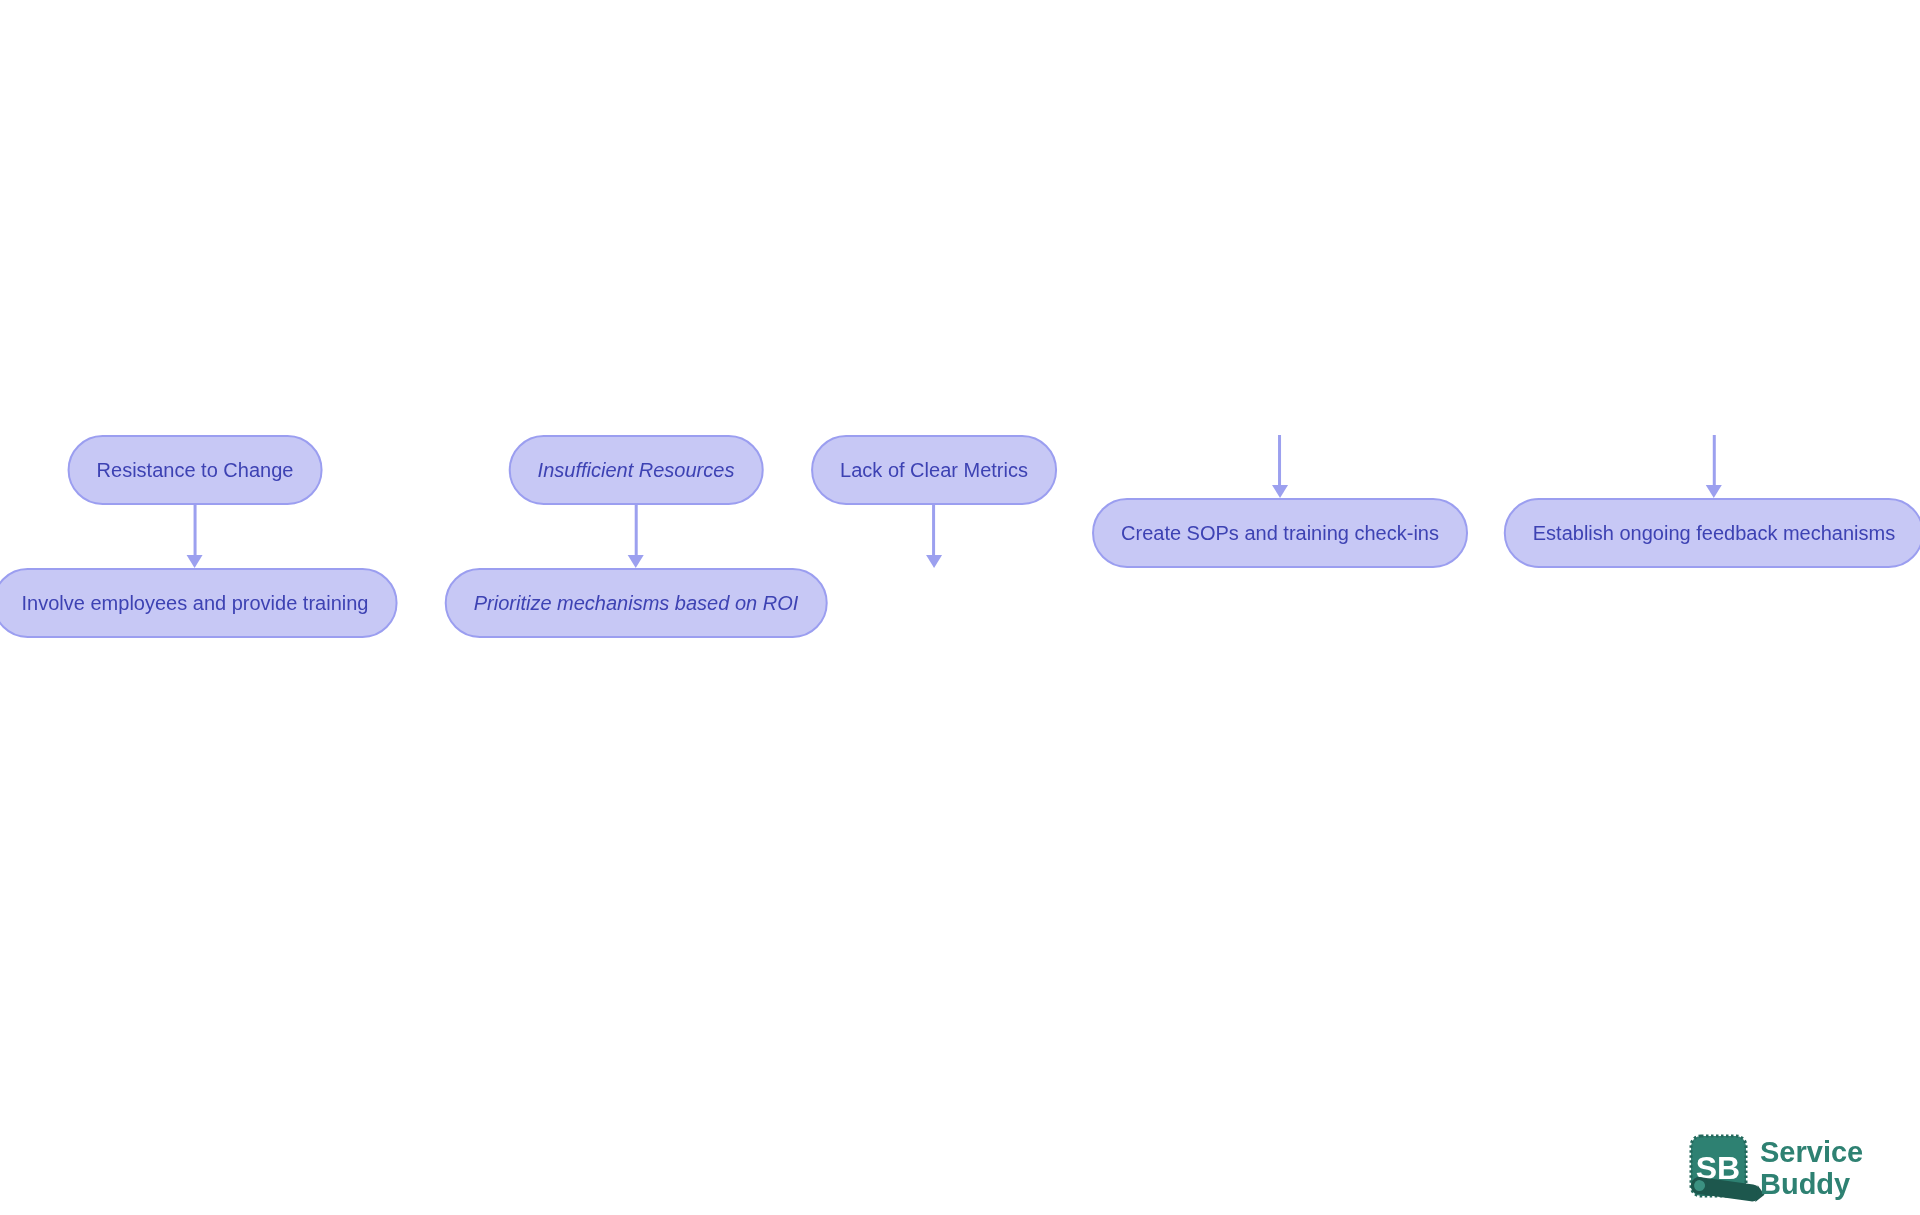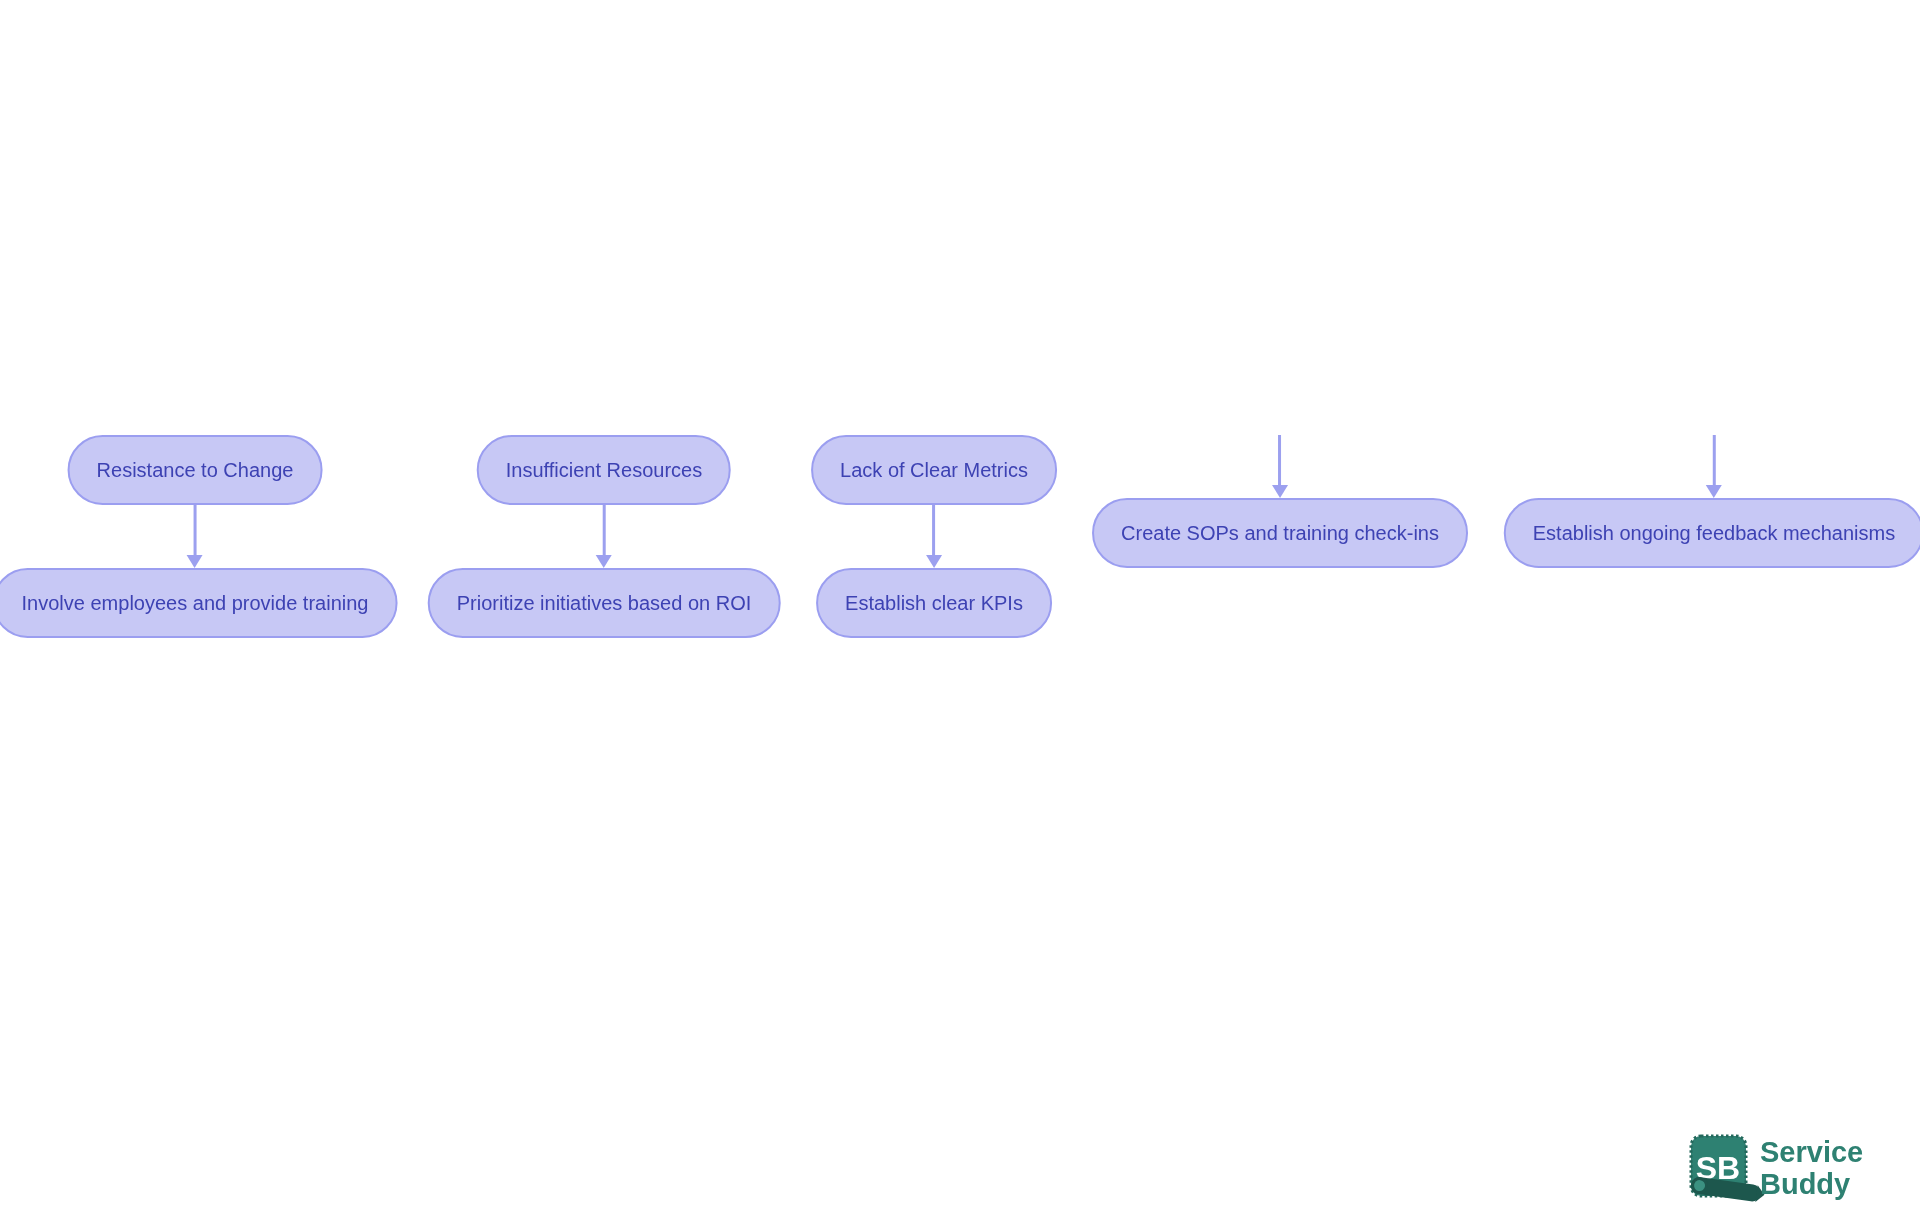--- a/index.html
+++ b/index.html
@@ -18,21 +18,21 @@
   
   .pair {
     position: absolute;
     top: 435px;
     display: flex;
     flex-direction: column;
     align-items: center;
     transform: translateX(-50%);
   }
   .pair-1 { left: 195px; }
-  .pair-2 { left: 604px; }
+  .pair-2 { left: 636px; font-style: italic; }
   .pair-3 { left: 934px; }
   .pair-4 { left: 1280px; }
   .pair-5 { left: 1714px; }
 
   .node {
     box-sizing: border-box;
     height: 70px;
     border-radius: 35px;
     background: #c7c8f5;
     border: 2px solid #9b9ef0;
@@ -85,30 +85,29 @@
   </div>
   <div class="node">Involve employees and provide training</div>
 </div>
 
 <div class="pair pair-2">
   <div class="node">Insufficient Resources</div>
   <div class="arrow">
     <div class="shaft"></div>
     <div class="head"></div>
   </div>
-  <div class="node">Prioritize initiatives based on ROI</div>
+  <div class="node">Prioritize mechanisms based on ROI</div>
 </div>
 
 <div class="pair pair-3">
   <div class="node">Lack of Clear Metrics</div>
   <div class="arrow">
     <div class="shaft"></div>
     <div class="head"></div>
   </div>
-  <div class="node">Establish clear KPIs</div>
 </div>
 
 <div class="pair pair-4">
   <div class="arrow">
     <div class="shaft"></div>
     <div class="head"></div>
   </div>
   <div class="node">Create SOPs and training check-ins</div>
 </div>
 

